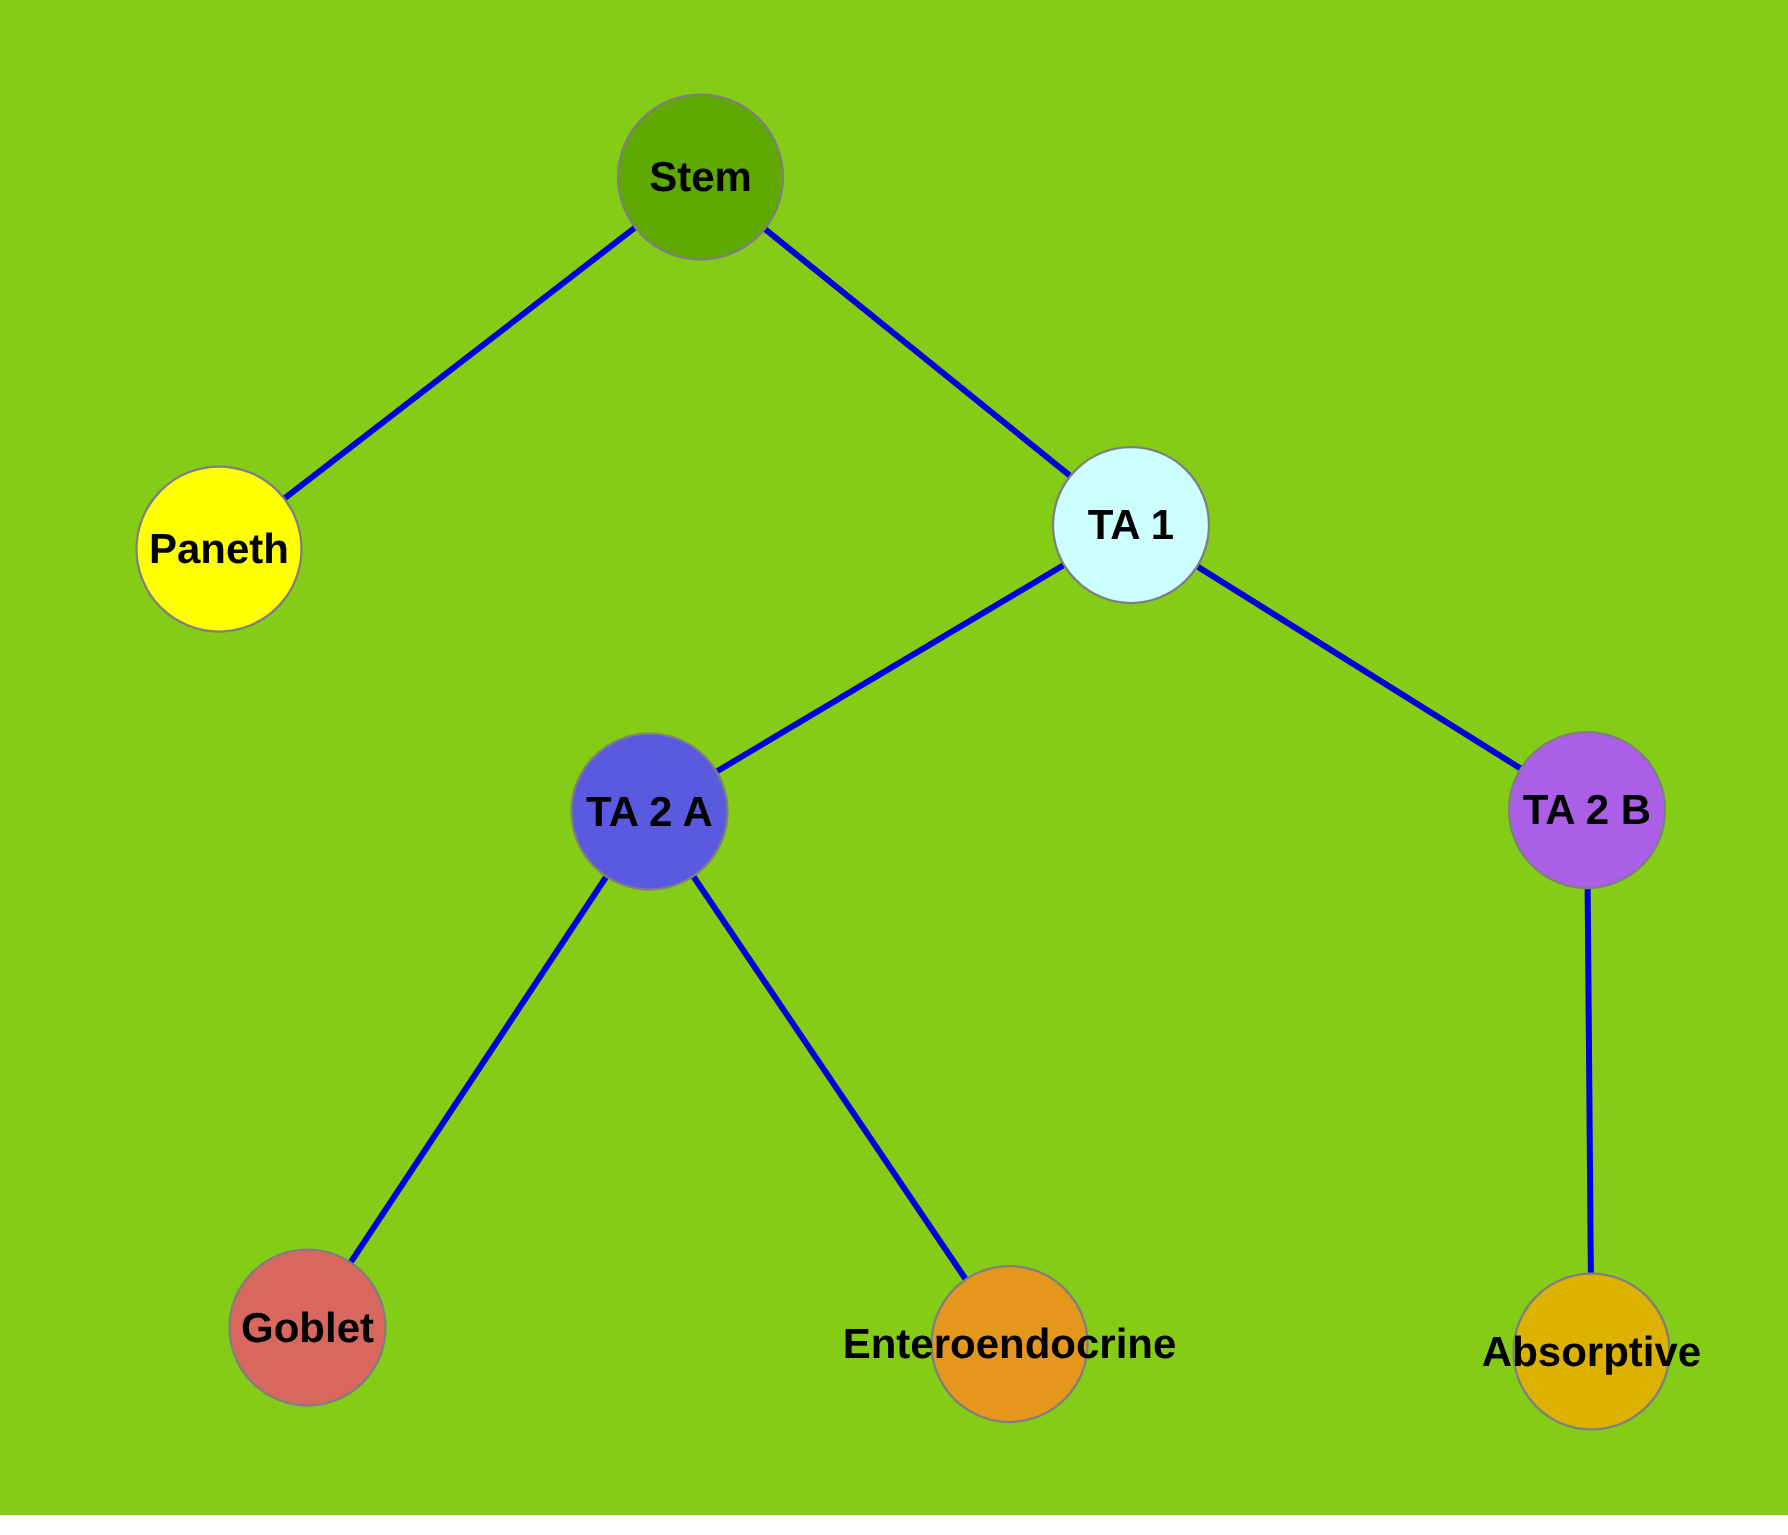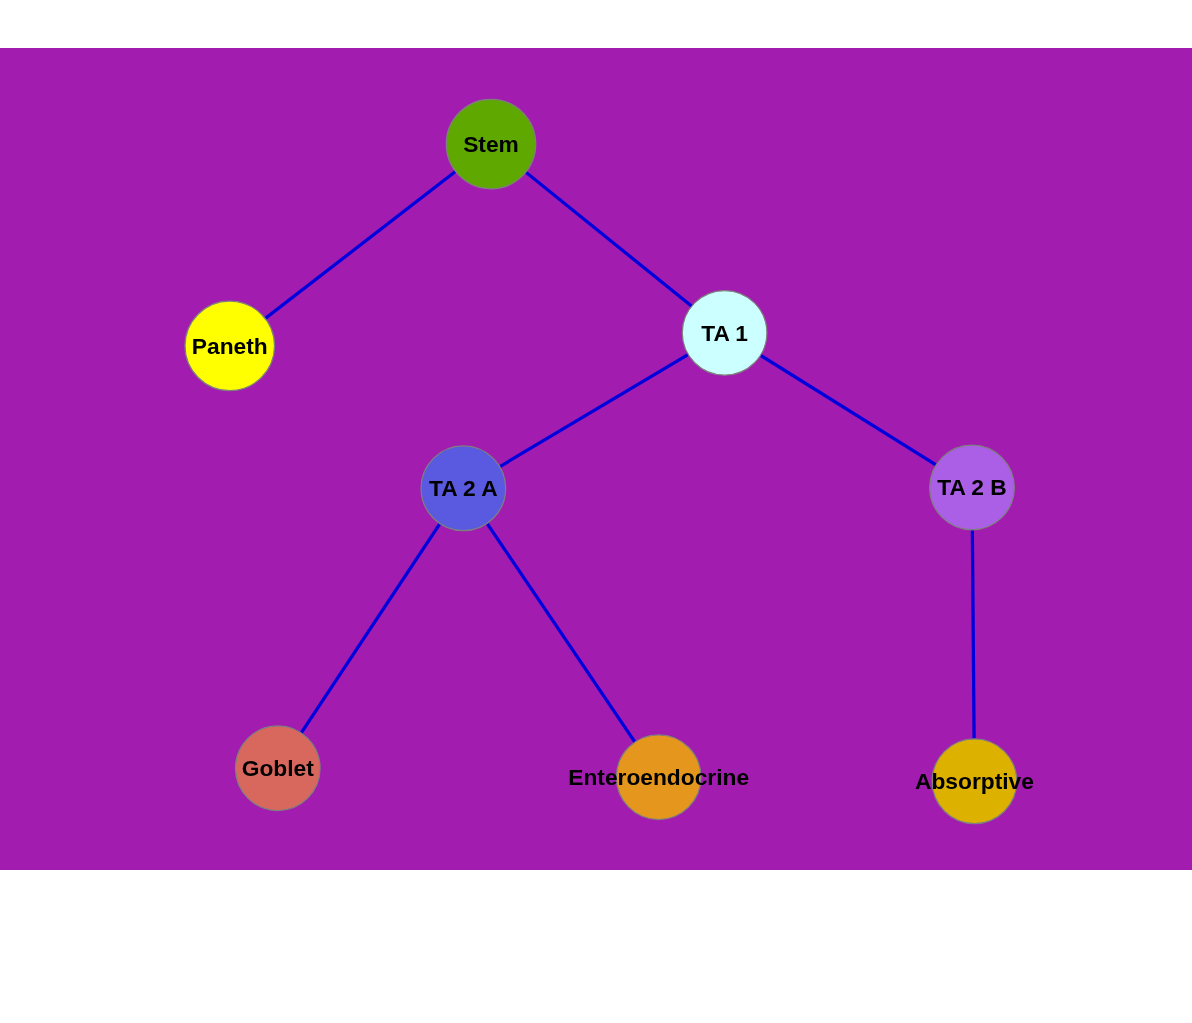--- a/index.html
+++ b/index.html
@@ -9,23 +9,22 @@
     height: 1023px;
     background: #ffffff;
     font-family: "Liberation Sans", sans-serif;
     overflow: hidden;
   }
   .canvas {
     position: absolute;
     left: 0;
     top: 0;
     width: 1192px;
-    height: 822px;
-    background: #a21caf;
-    margin-top: 48px;
+    height: 1010px;
+    background: #84cc16;
   }
   svg {
     display: block;
     width: 100%;
     height: 100%;
   }
   .edge {
     fill: none;
   }
   .node-label {

